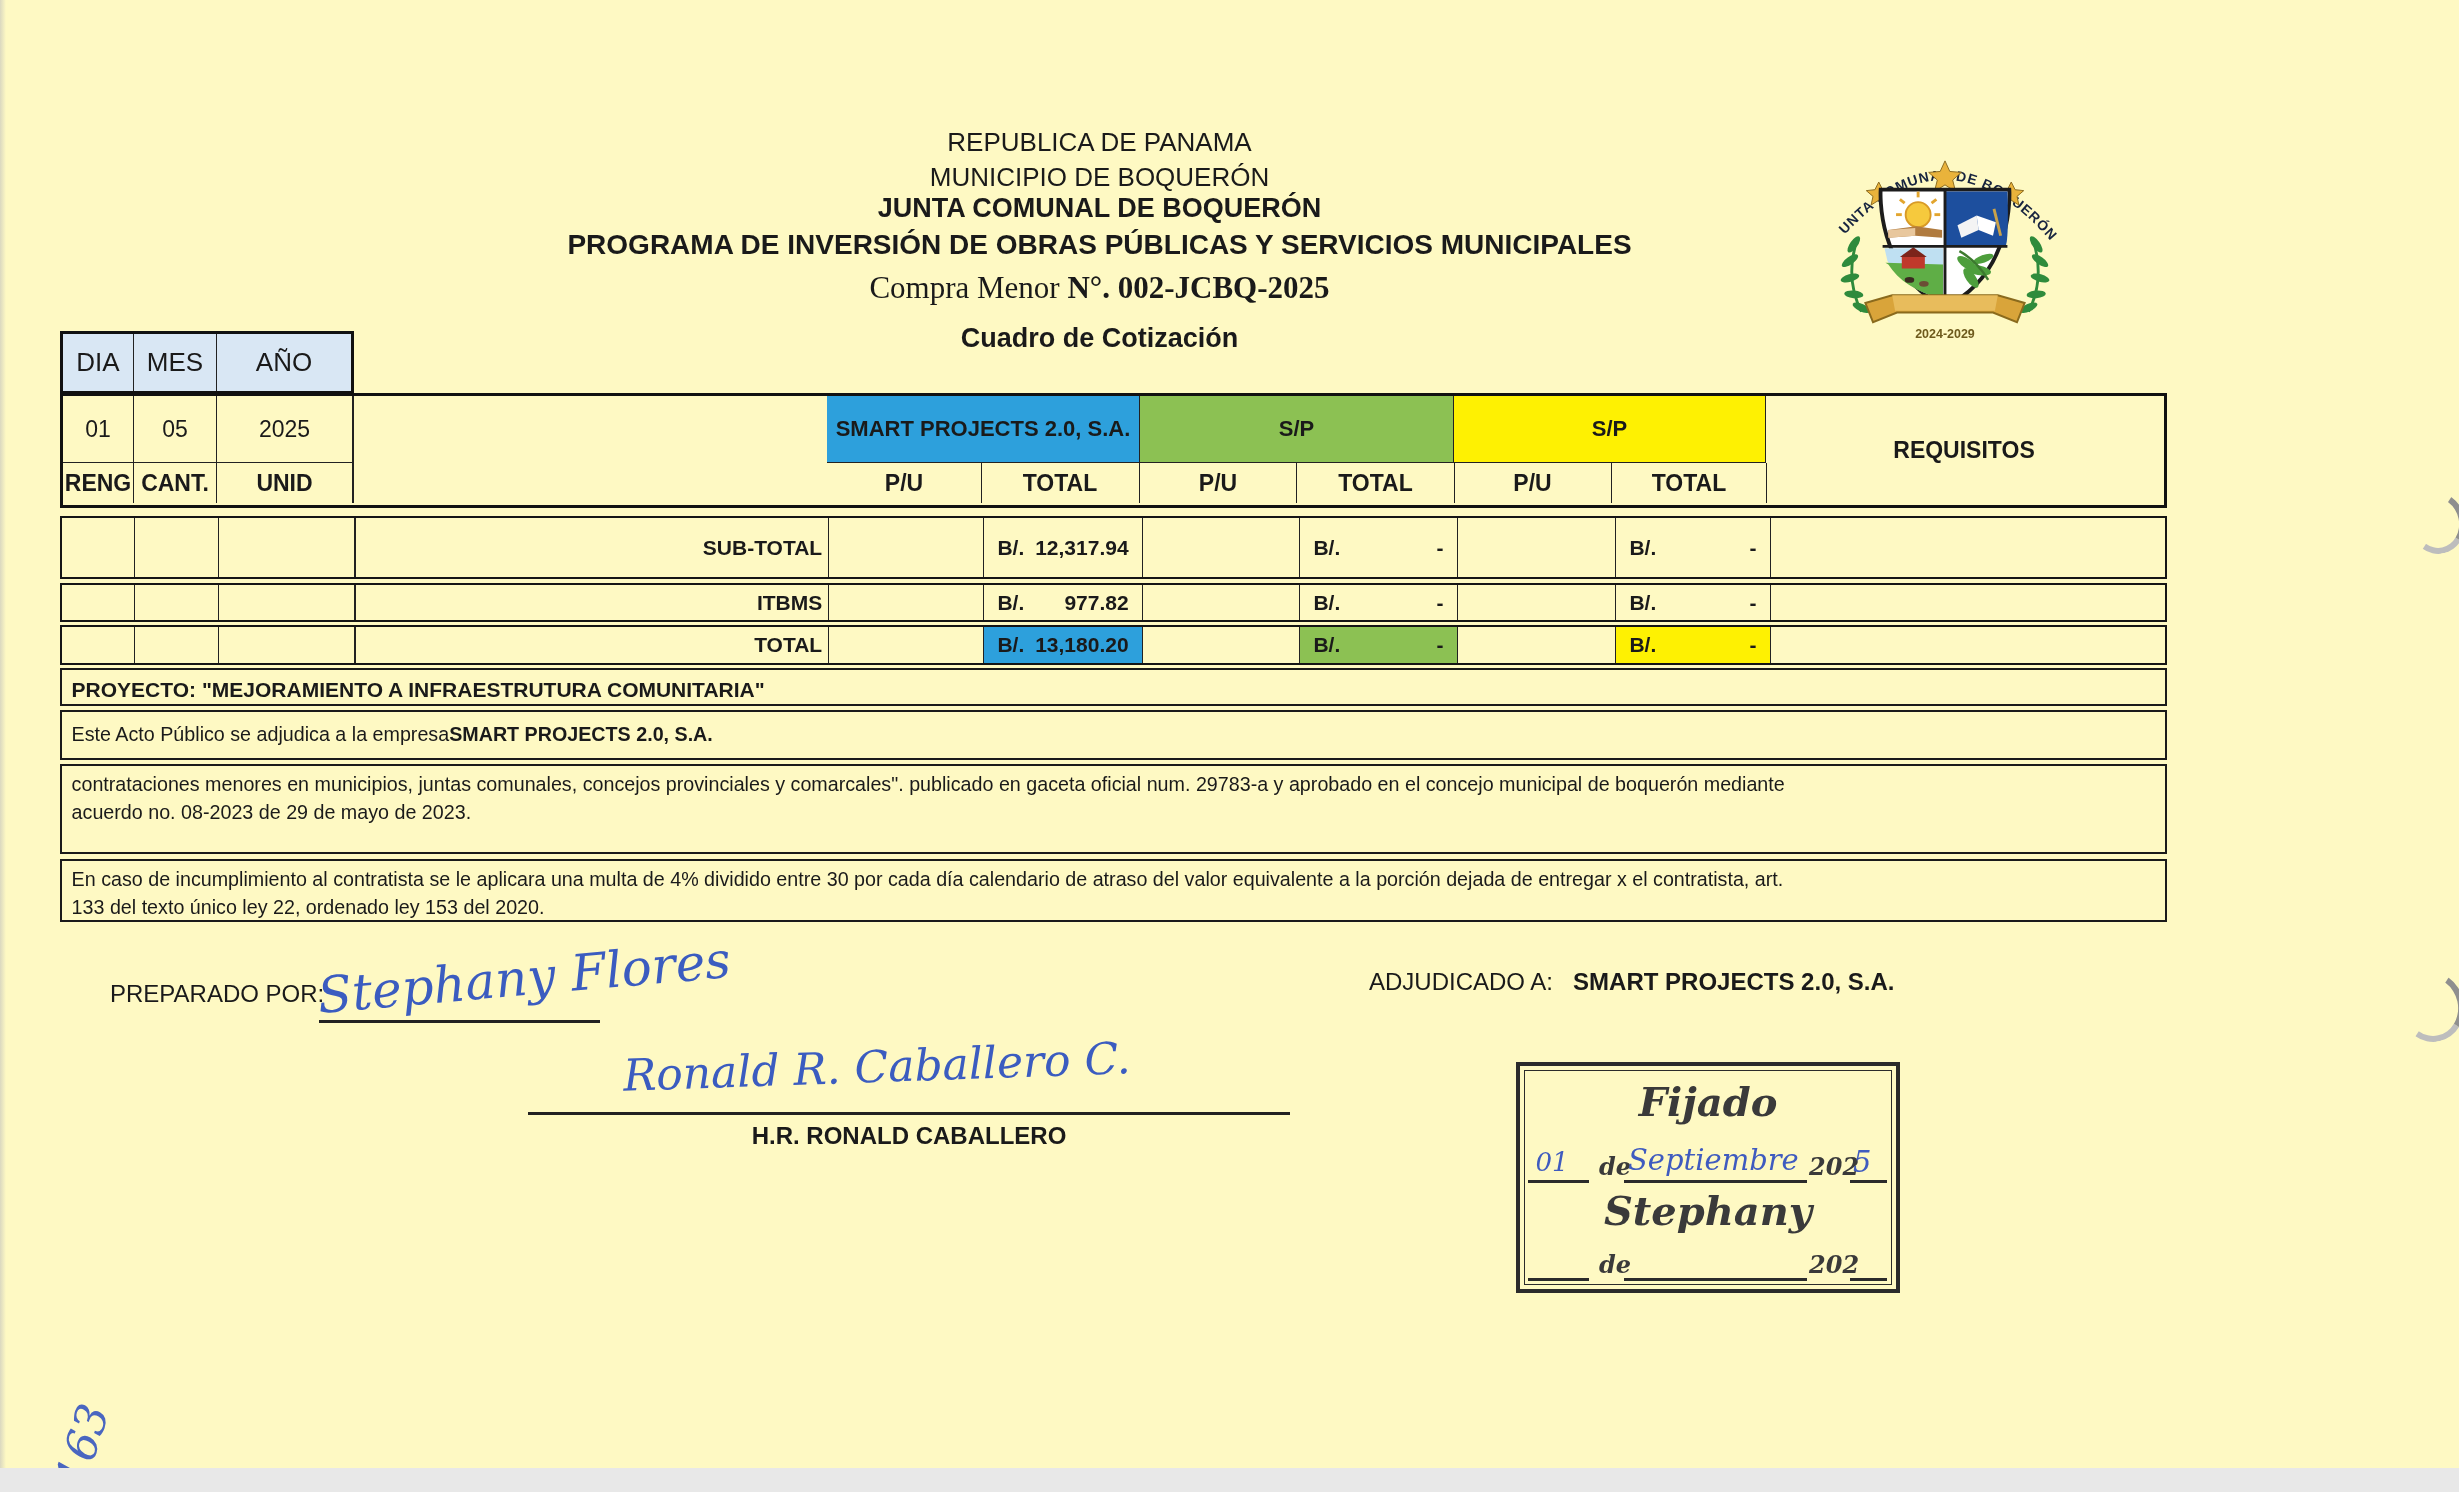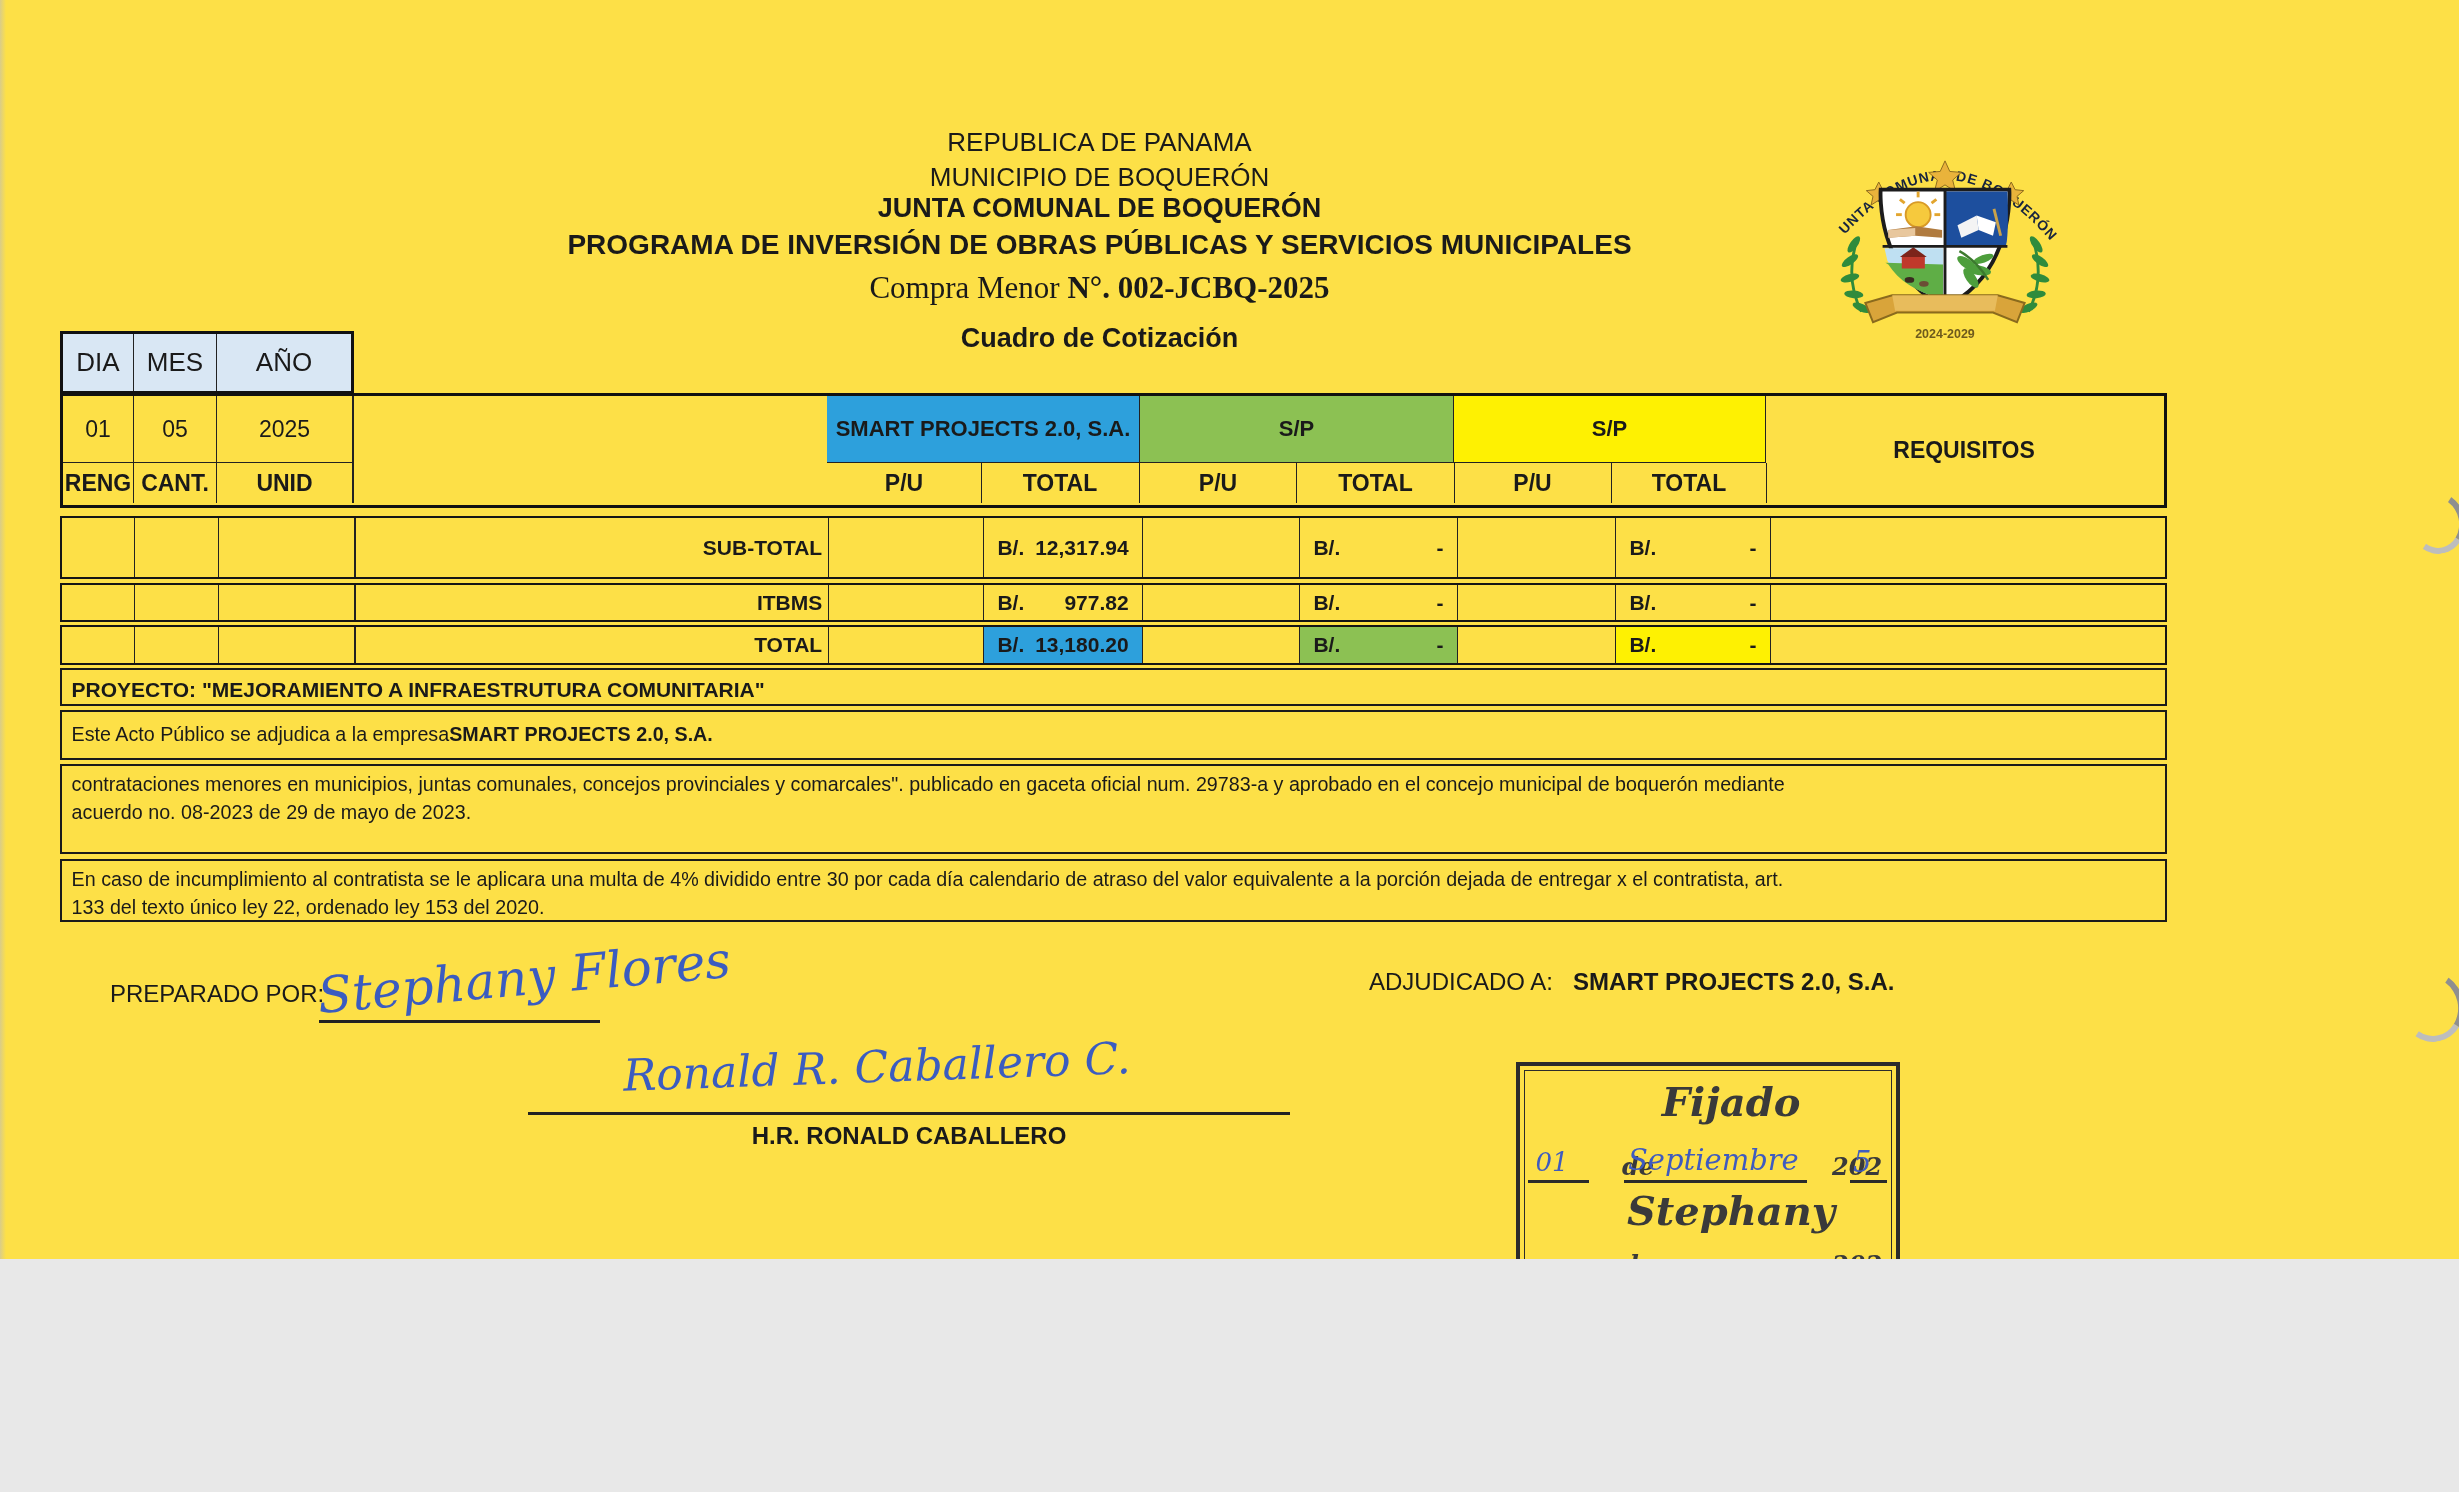--- a/index.html
+++ b/index.html
@@ -1,17 +1,17 @@
 <!DOCTYPE html>
 <html><head>
 <meta charset="utf-8">
 <style>
   html,body{margin:0;padding:0;background:#e8e8e8;}
   #page{
-    position:relative;width:2459px;height:1259px;background:#fde047;
+    position:relative;width:2459px;height:1468px;background:#fef9c3;
     font-family:"Liberation Sans",sans-serif;color:#1a1a1a;overflow:hidden;
   }
   .abs{position:absolute;}
   
   .hline{position:absolute;left:331px;width:1537px;text-align:center;white-space:nowrap;}
   .h-reg{font-size:26px;}
   .h-b1{font-size:27px;font-weight:bold;}
   .h-b2{font-size:28px;font-weight:bold;}
   .h-serif{font-family:"Liberation Serif",serif;font-size:31px;}
   .h-serif b{font-weight:bold;}
@@ -32,21 +32,21 @@
   .money{justify-content:space-between;font-weight:bold;font-size:21px;padding:0 13.4px;box-sizing:border-box;}
   .dlabel{justify-content:flex-end;font-weight:bold;font-size:21px;padding-right:5.8px;}
   .notebox{position:absolute;left:60px;width:2107px;border:2.9px solid #1a1a1a;box-sizing:border-box;
            padding:4.8px 9.6px;font-size:20px;line-height:1.42;}
   .nowrap{white-space:nowrap;}
   
   .sig{font-family:"DejaVu Serif",serif;font-style:italic;color:#3b5cc0;white-space:nowrap;}
   .sigline{position:absolute;height:2.9px;background:#222;}
   .stamp{position:absolute;left:1516px;top:1062px;width:384px;height:231px;border:4.8px solid #2b2b2b;box-sizing:border-box;}
   .stamp-inner{position:absolute;left:3.8px;top:3.8px;right:3.8px;bottom:3.8px;border:1.9px solid #2b2b2b;}
-  .script{font-family:"DejaVu Serif",serif;font-style:italic;font-weight:bold;color:#3a3a3a;padding-left:23px;}
+  .script{font-family:"DejaVu Serif",serif;font-style:italic;font-weight:bold;color:#3a3a3a;}
   .hand{font-family:"DejaVu Serif",serif;font-style:italic;color:#3f5bbf;white-space:nowrap;}
   .uline{position:absolute;height:2.9px;background:#2b2b2b;}
   
   .crescent{position:absolute;border:6.7px solid transparent;border-radius:50%;}
   .edge{position:absolute;left:0;top:0;width:5.8px;height:100%;
         background:linear-gradient(to right,#bdbdbd,rgba(255,255,255,0));opacity:.55;}
 </style>
 </head>
 <body>
 

